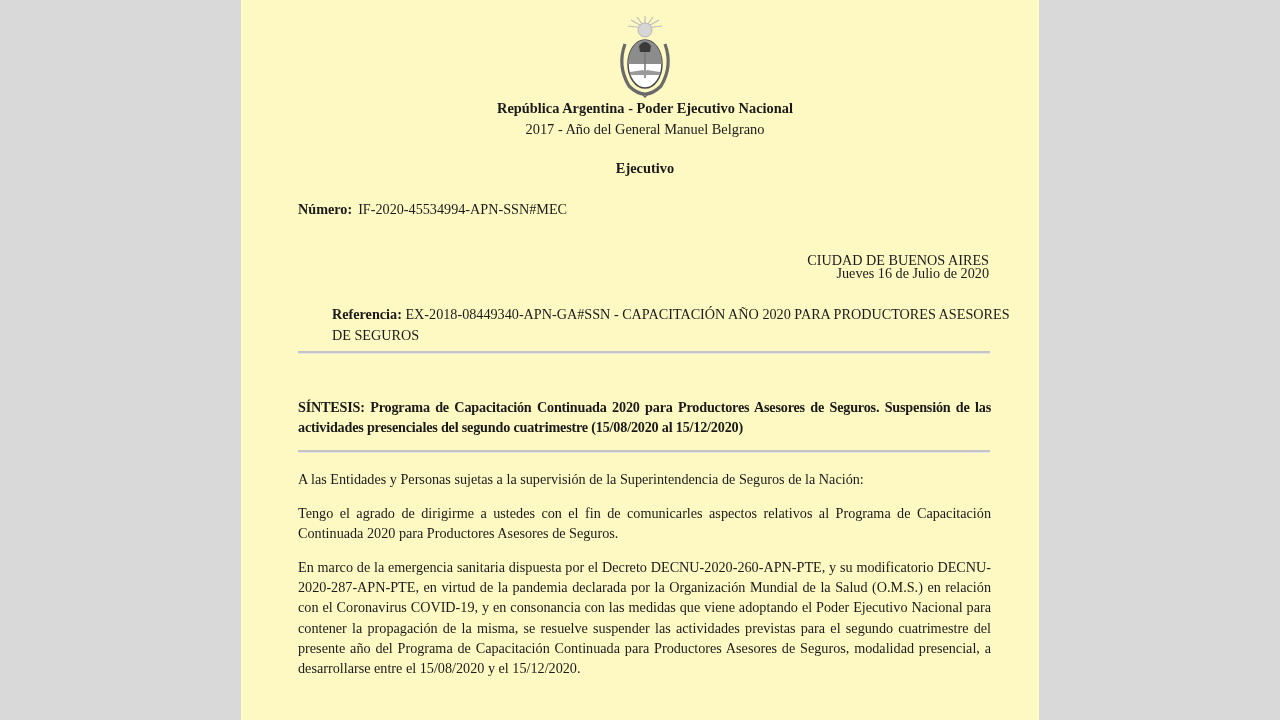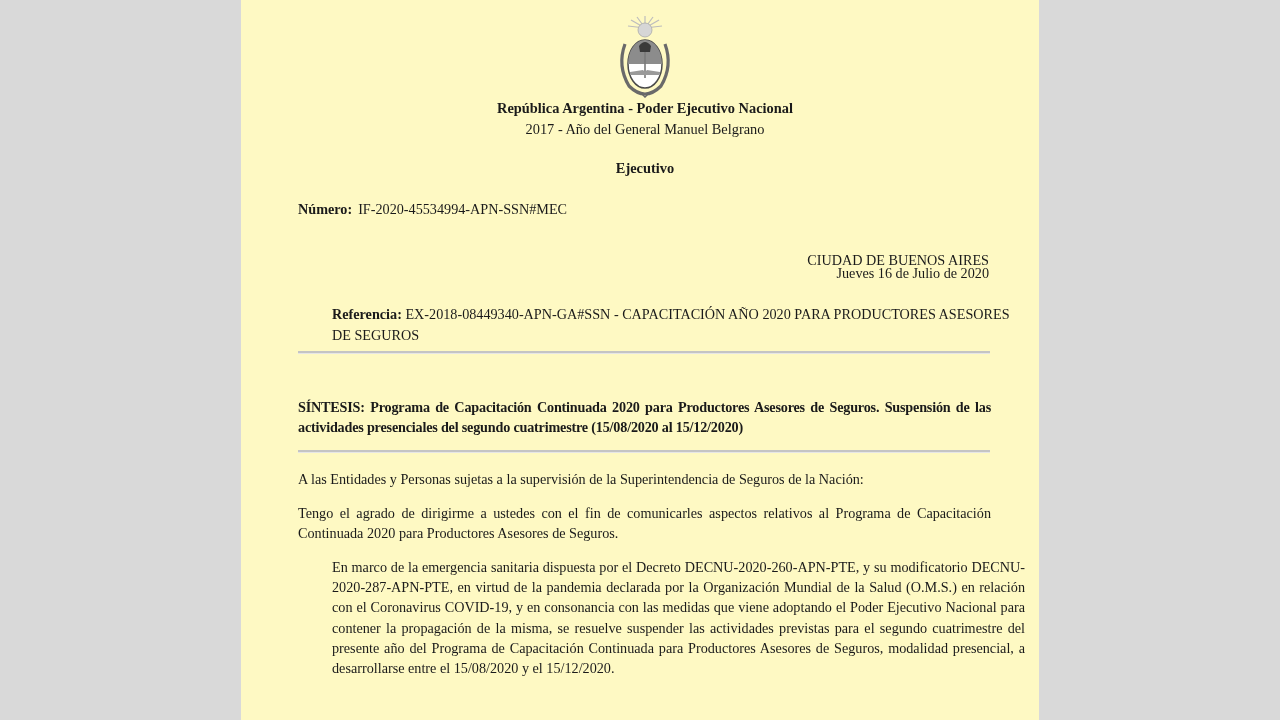--- a/index.html
+++ b/index.html
@@ -76,21 +76,21 @@
       letter-spacing: -0.2px;
     }
     .para {
       left: 57px; width: 693px;
       white-space: normal;
       line-height: 20.2px;
       text-align: justify;
     }
     .p1 { top: 469px; }
     .p2 { top: 503px; }
-    .p3 { top: 557px; margin-left: 34px; }
+    .p3 { top: 557px; }
     .p4 { top: 722px; }
   </style>
 </head>
 <body>
 
 <div class="viewer">
   <div class="page">
 
     <svg class="crest" viewBox="0 0 60 84">
 

